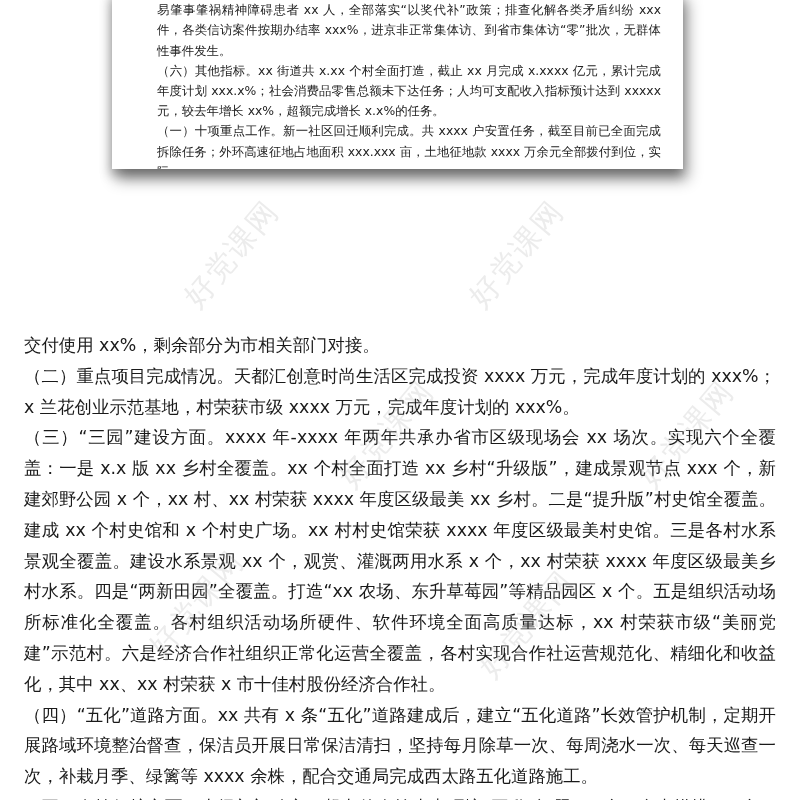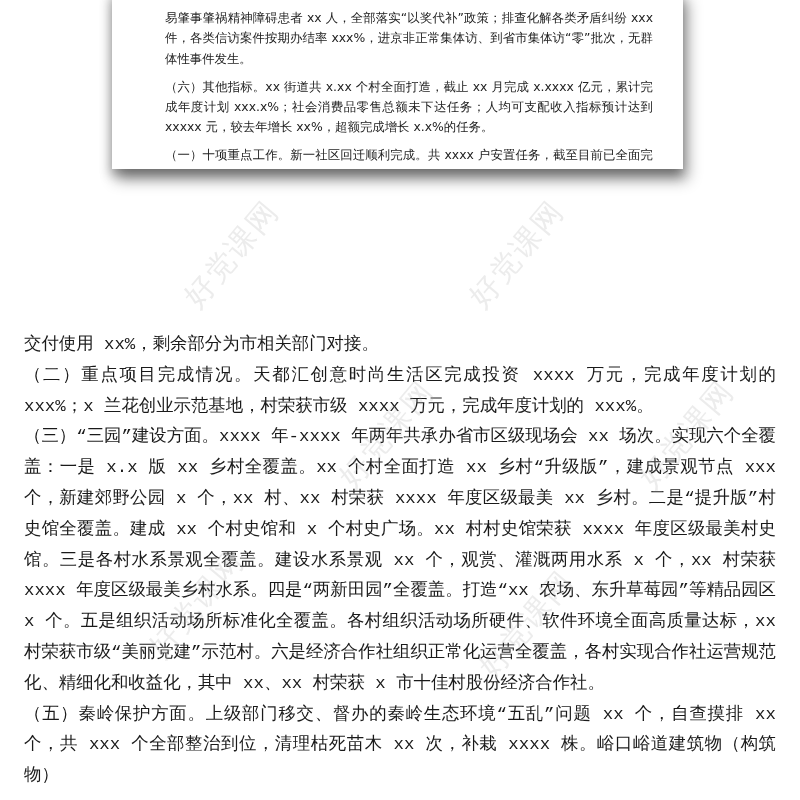--- a/index.html
+++ b/index.html
@@ -26,37 +26,36 @@
     .preview-text {
       position: absolute;
       left: 45px;
       right: 22px;
       top: -2px;
       font-size: 12.4px;
       line-height: 20.2px;
       color: #222;
     }
     .preview-text p {
-      margin: 8px;
+      margin: 0;
       text-align: justify;
     }
     .main-text {
       position: absolute;
       left: 24px;
       right: 24px;
       top: 330px;
       font-size: 17.4px;
       line-height: 30.8px;
       color: #1a1a1a;
     }
     .main-text p {
       margin: 0;
       text-align: justify;
       text-align-last: left;
-      font-family: Liberation Mono, monospace;
     }
     .watermark {
       position: absolute;
       font-size: 30px;
       color: rgba(170,170,170,0.22);
       transform: rotate(-50deg);
       transform-origin: left top;
       white-space: nowrap;
       pointer-events: none;
       letter-spacing: 2px;
@@ -72,20 +71,21 @@
     <p>易肇事肇祸精神障碍患者 xx 人，全部落实“以奖代补”政策；排查化解各类矛盾纠纷 xxx 件，各类信访案件按期办结率 xxx%，进京非正常集体访、到省市集体访“零”批次，无群体性事件发生。</p>
     <p>（六）其他指标。xx 街道共 x.xx 个村全面打造，截止 xx 月完成 x.xxxx 亿元，累计完成年度计划 xxx.x%；社会消费品零售总额未下达任务；人均可支配收入指标预计达到 xxxxx 元，较去年增长 xx%，超额完成增长 x.x%的任务。</p>
     <p>（一）十项重点工作。新一社区回迁顺利完成。共 xxxx 户安置任务，截至目前已全面完成拆除任务；外环高速征地占地面积 xxx.xxx 亩，土地征地款 xxxx 万余元全部拨付到位，实际</p>
   </div>
 </div>
 
 <div class="main-text">
   <p>交付使用 xx%，剩余部分为市相关部门对接。</p>
   <p>（二）重点项目完成情况。天都汇创意时尚生活区完成投资 xxxx 万元，完成年度计划的 xxx%；x 兰花创业示范基地，村荣获市级 xxxx 万元，完成年度计划的 xxx%。</p>
   <p>（三）“三园”建设方面。xxxx 年-xxxx 年两年共承办省市区级现场会 xx 场次。实现六个全覆盖：一是 x.x 版 xx 乡村全覆盖。xx 个村全面打造 xx 乡村“升级版”，建成景观节点 xxx 个，新建郊野公园 x 个，xx 村、xx 村荣获 xxxx 年度区级最美 xx 乡村。二是“提升版”村史馆全覆盖。建成 xx 个村史馆和 x 个村史广场。xx 村村史馆荣获 xxxx 年度区级最美村史馆。三是各村水系景观全覆盖。建设水系景观 xx 个，观赏、灌溉两用水系 x 个，xx 村荣获 xxxx 年度区级最美乡村水系。四是“两新田园”全覆盖。打造“xx 农场、东升草莓园”等精品园区 x 个。五是组织活动场所标准化全覆盖。各村组织活动场所硬件、软件环境全面高质量达标，xx 村荣获市级“美丽党建”示范村。六是经济合作社组织正常化运营全覆盖，各村实现合作社运营规范化、精细化和收益化，其中 xx、xx 村荣获 x 市十佳村股份经济合作社。</p>
+  <p>（四）“五化”道路方面。xx 共有 x 条“五化”道路建成后，建立“五化道路”长效管护机制，定期开展路域环境整治督查，保洁员开展日常保洁清扫，坚持每月除草一次、每周浇水一次、每天巡查一次，补栽月季、绿篱等 xxxx 余株，配合交通局完成西太路五化道路施工。</p>
   <p>（五）秦岭保护方面。上级部门移交、督办的秦岭生态环境“五乱”问题 xx 个，自查摸排 xx 个，共 xxx 个全部整治到位，清理枯死苗木 xx 次，补栽 xxxx 株。峪口峪道建筑物（构筑物）</p>
 </div>
 
 <div class="watermark" style="left:175px; top:290px;">好党课网</div>
 <div class="watermark" style="left:460px; top:290px;">好党课网</div>
 <div class="watermark" style="left:330px; top:470px;">好党课网</div>
 <div class="watermark" style="left:630px; top:470px;">好党课网</div>
 <div class="watermark" style="left:140px; top:640px;">好党课网</div>
 <div class="watermark" style="left:470px; top:660px;">好党课网</div>
 

